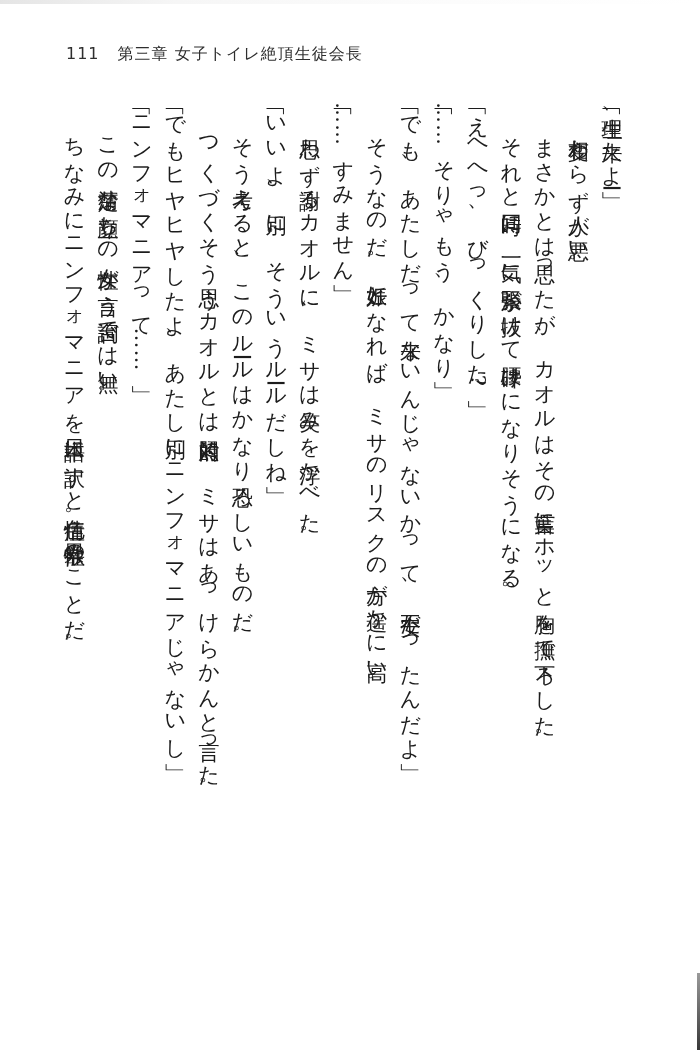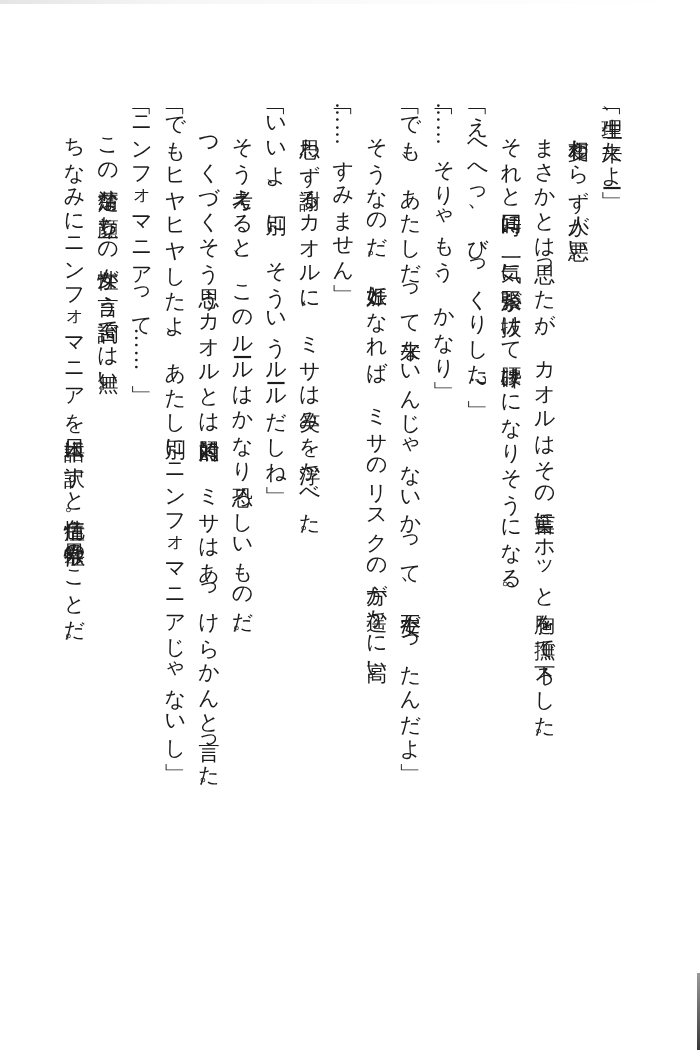--- a/index.html
+++ b/index.html
@@ -68,20 +68,23 @@
     opacity: 0.7;
   }
 </style>
 </head>
 <body>
 
 <div class="page">
 
   <div class="edge-top-shadow"></div>
 
+  <div class="running-head">
+    <span class="page-number">111</span><span>第三章 女子トイレ絶頂生徒会長</span>
+  </div>
 
   <div class="vtext">
       <p class="para">「生理、来たよー」</p>
       <p class="para indent">相変わらず人が悪い。</p>
       <p class="para indent">まさかとは思ったが、カオルはその言葉にホッと胸を撫で下ろした。</p>
       <p class="para indent">それと同時に、一気に緊張が抜けて腰砕けになりそうになる。</p>
       <p class="para">「えへへっ、びっくりした?」</p>
       <p class="para">「……そりゃもう、かなり」</p>
       <p class="para">「でも、あたしだって来ないんじゃないかって、不安だったんだよ」</p>
       <p class="para indent">そうなのだ。妊娠となれば、ミサのリスクの方が遥かに高い。</p>

